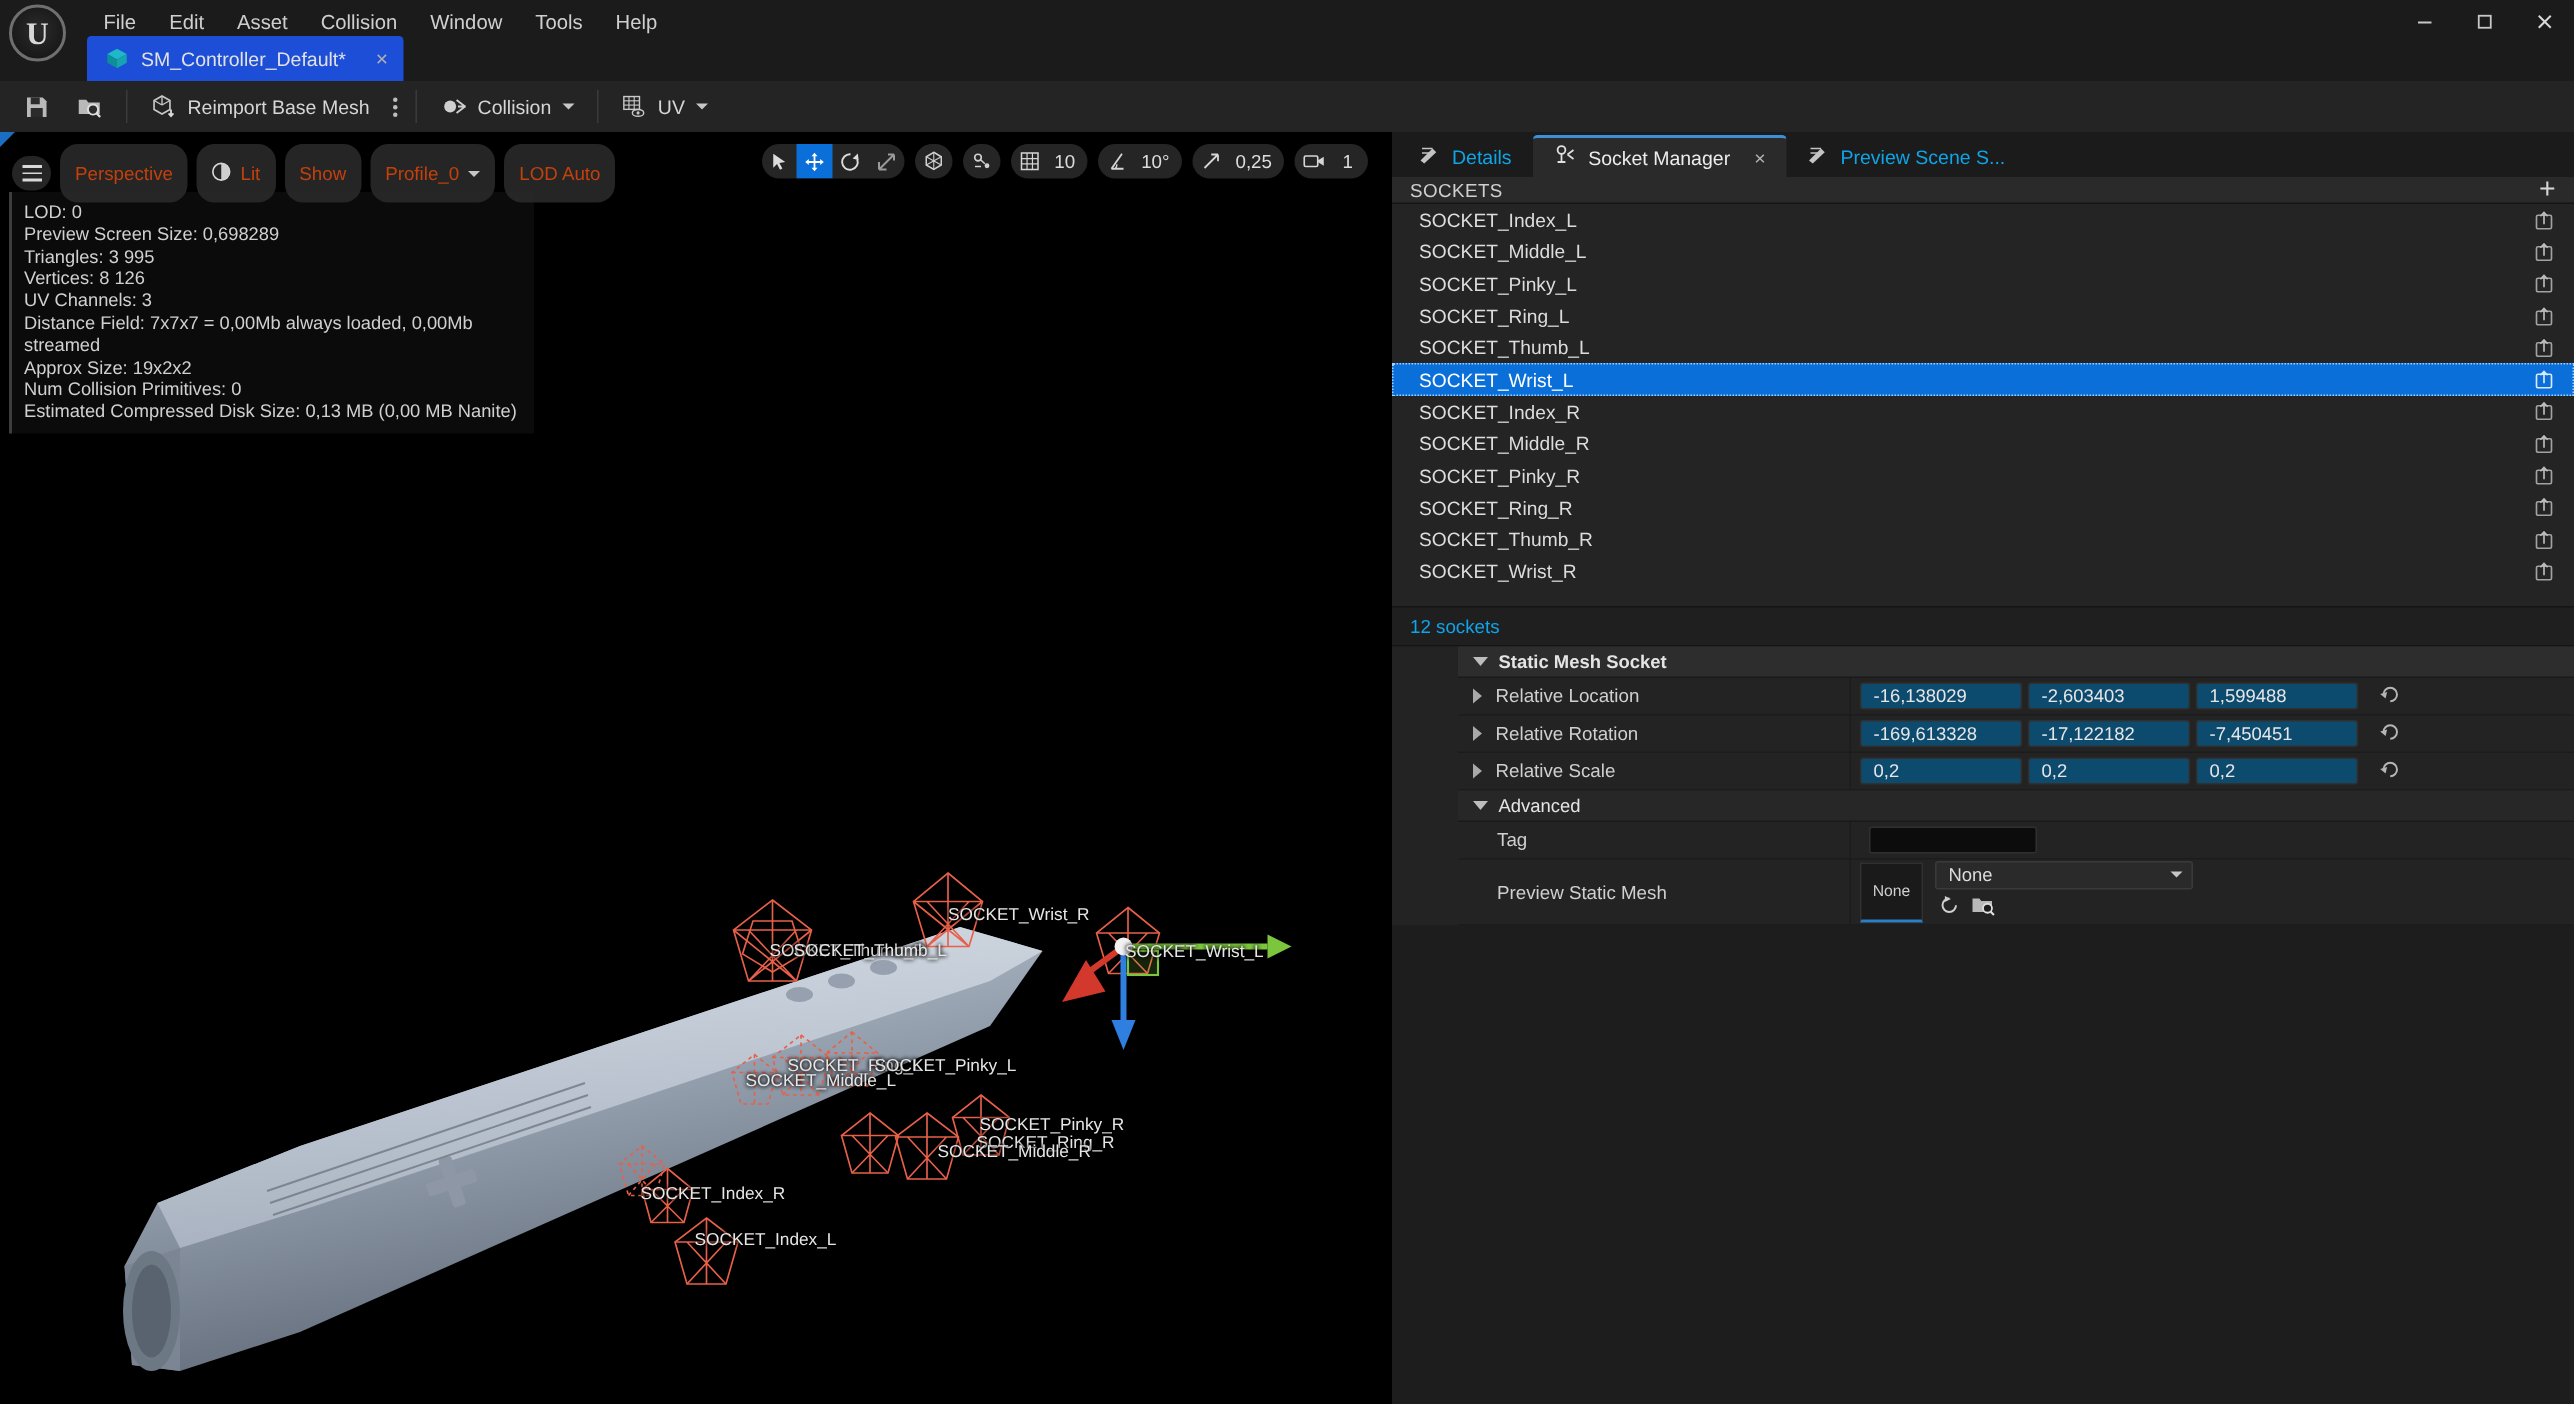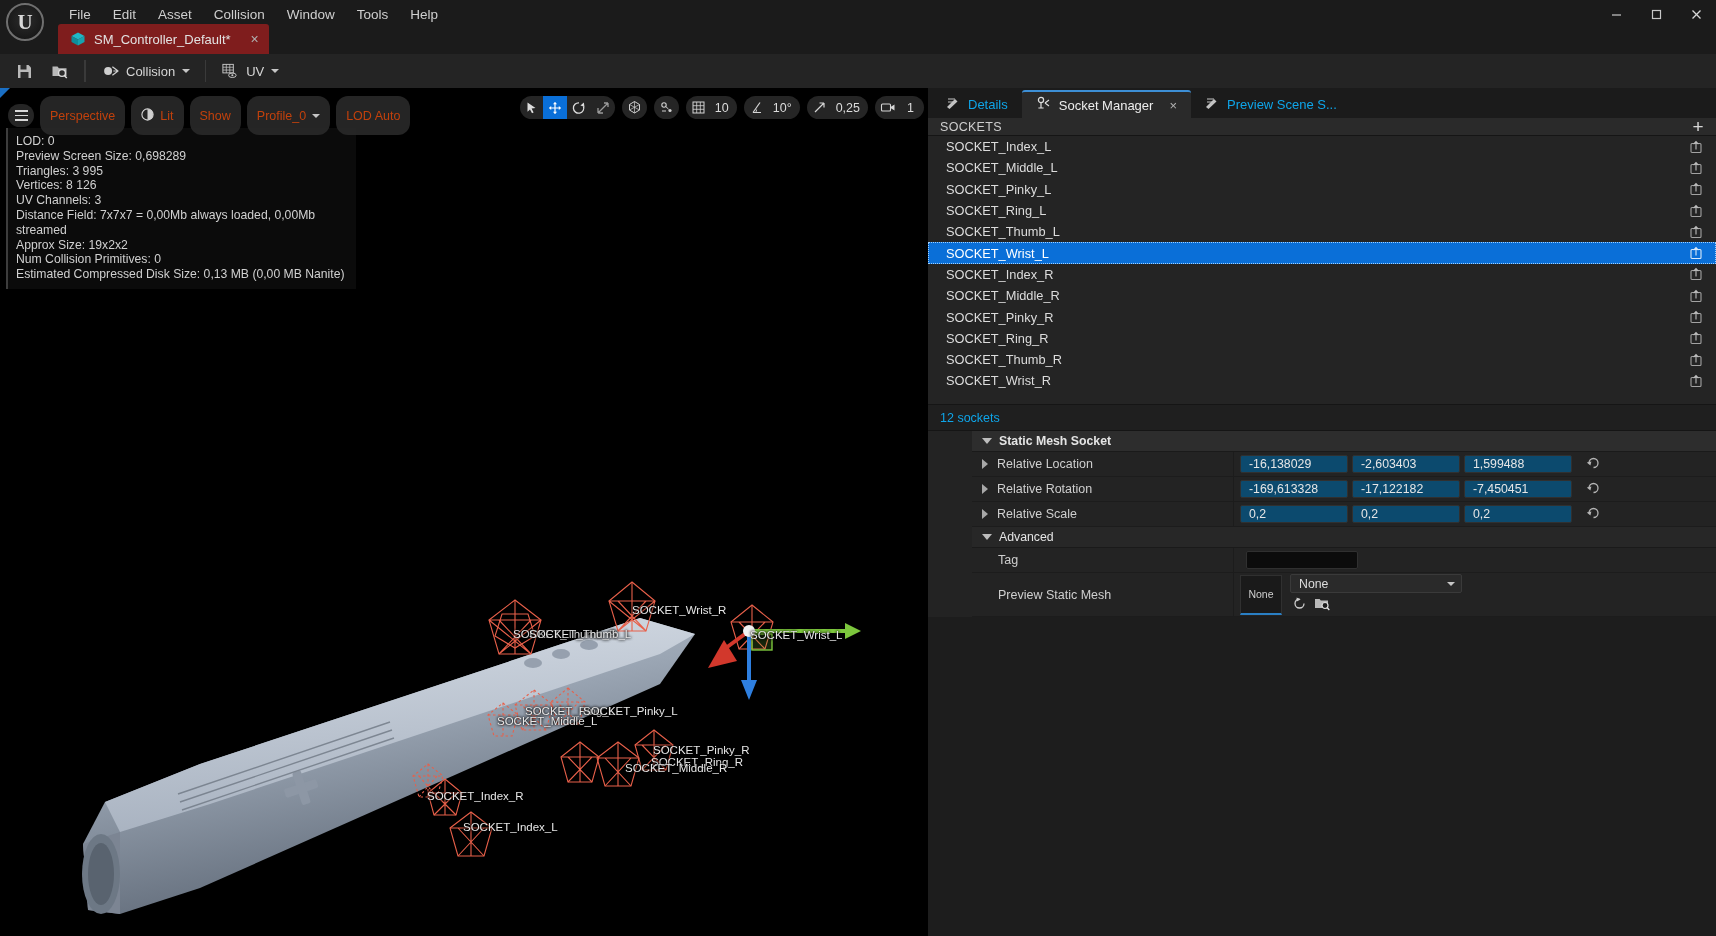--- a/index.html
+++ b/index.html
@@ -40,21 +40,21 @@
   }
   .win-btn svg { display: block; }
 
   
   .tabstrip {
     position: absolute; left: 0; top: 24px; width: 1716px; height: 30px;
     background: #1b1b1b;
   }
   .asset-tab {
     position: absolute; left: 58px; top: 0; height: 30px;
-    background: #7f1d1d;
+    background: #1d4ed8;
     display: flex; align-items: center; gap: 8px;
     padding: 0 10px 0 12px;
     border-top-left-radius: 3px; border-top-right-radius: 3px;
   }
   .asset-tab .label { font-size: 13px; color: #e2e2e2; }
   .asset-tab .closex { font-size: 14px; color: #b0b0b0; margin-left: 12px; }
   .mesh-cube { width: 16px; height: 16px; }
 
   
   .maintoolbar {
@@ -95,21 +95,21 @@
     background: #2b2b2bdd; color: #c2410c; font-size: 12.5px;
     display: flex; align-items: center; gap: 6px;
   }
   .vp-hamb {
     width: 26px; height: 23px; border-radius: 12px; background: #2b2b2bdd;
     display:flex; flex-direction: column; align-items:center; justify-content:center; gap:3px;
   }
   .vp-hamb i { width: 13px; height: 1.5px; background: #d8d8d8; display:block; }
 
   .vp-toolbar-right {
-    position: absolute; right: 4px; top: 8px; display: flex; align-items: center; gap: 7px; z-index: 4;
+    position: absolute; right: 16px; top: 8px; display: flex; align-items: center; gap: 7px; z-index: 4;
   }
   .seg {
     display: flex; align-items: center; border-radius: 12px; overflow: hidden;
     background: #2b2b2bdd; height: 23px;
   }
   .seg > div {
     height: 23px; min-width: 23px; padding: 0 5px;
     display: flex; align-items: center; justify-content: center;
     color: #dcdcdc; font-size: 12px;
   }
@@ -281,20 +281,37 @@
         <span class="tb-icon">
           <svg width="18" height="17" viewBox="0 0 18 17">
             <path d="M1.5 3.5 h5 l1.4 1.8 h7.6 V13 H1.5 Z" fill="#b9b9b9"></path>
             <circle cx="11" cy="10" r="3.4" fill="#2b2b2b" stroke="#dedede" stroke-width="1.3"></circle>
             <line x1="13.3" y1="12.4" x2="15.8" y2="15" stroke="#dedede" stroke-width="1.5"></line>
           </svg>
         </span>
       </div>
     </div>
     <div class="tb-sep"></div>
+    <div class="tb-group">
+      <div class="tb-btn">
+        <span class="tb-icon">
+          <svg width="18" height="18" viewBox="0 0 18 18">
+            <path d="M8 2 L13.3 5 V11 L8 14 L2.7 11 V5 Z" fill="none" stroke="#c8c8c8" stroke-width="1.1"></path>
+            <path d="M8 2 V8 M8 8 L2.7 5 M8 8 L13.3 5" stroke="#c8c8c8" stroke-width=".9"></path>
+            <path d="M14 11 v4 M12.4 13.6 L14 15.4 L15.6 13.6" stroke="#dcdcdc" stroke-width="1.2" fill="none"></path>
+          </svg>
+        </span>
+        <span>Reimport Base Mesh</span>
+      </div>
+      <div class="kebab">
+          <i></i>
+          <i></i>
+          <i></i>
+        </div>
+    </div>
     <div class="tb-sep"></div>
     <div class="tb-group">
       <div class="tb-btn">
         <span class="tb-icon">
           <svg width="19" height="18" viewBox="0 0 19 18">
             <circle cx="7.5" cy="9" r="4.2" fill="#cfcfcf"></circle>
             <path d="M12 4.5 L18 9 M12 13.5 L18 9 M13 9 L18.5 9" stroke="#cfcfcf" stroke-width="1.3"></path>
           </svg>
         </span>
         <span>Collision</span>

